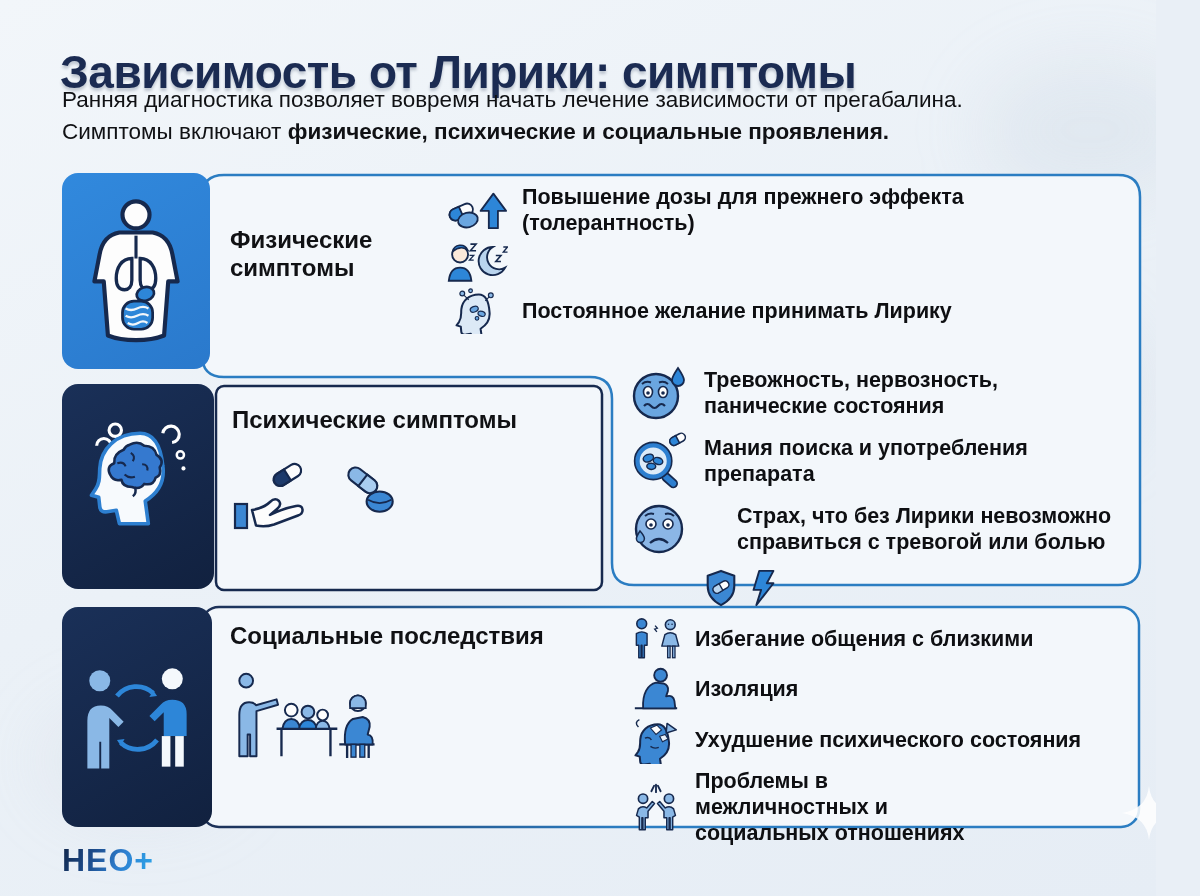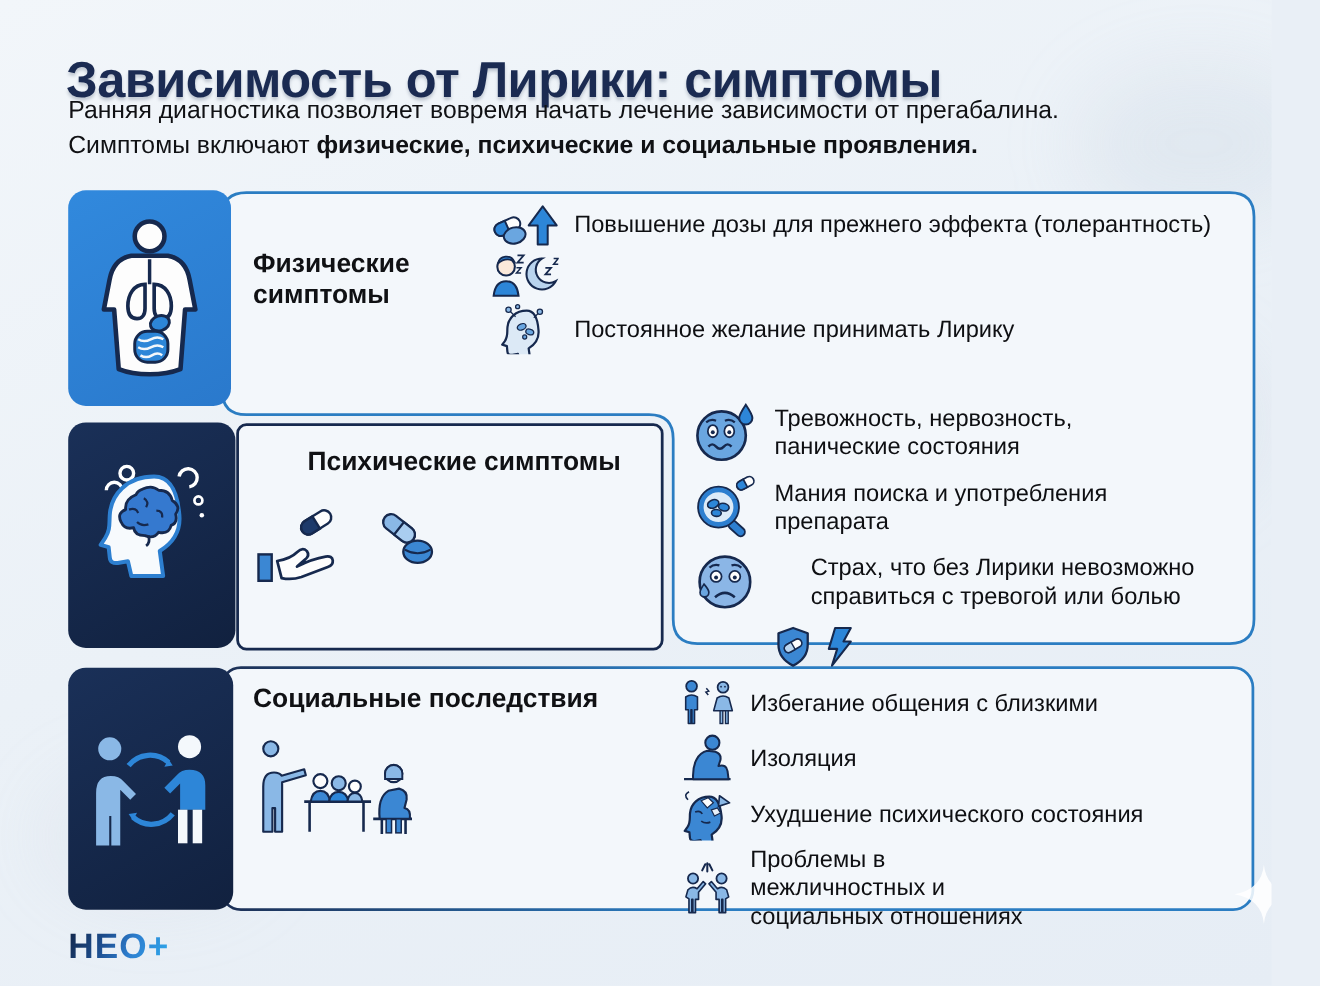--- a/index.html
+++ b/index.html
@@ -42,28 +42,28 @@
   .card-navy{background:linear-gradient(150deg,#1a3058,#11213f);}
   .card-phys{left:62px;top:173px;width:148px;height:196px;}
   .card-ment{left:62px;top:384px;width:152px;height:205px;}
   .card-soc {left:62px;top:607px;width:150px;height:220px;}
 
   
   .sec-heading{
     position:absolute;font-size:24px;font-weight:800;color:#101114;line-height:1.15;
   }
   .h-phys{left:230px;top:226px;width:215px;}
-  .h-ment{left:232px;top:406px;width:380px;text-align:center;}
+  .h-ment{left:232px;top:406px;width:380px;}
   .h-soc {left:230px;top:622px;width:420px;}
 
   
-  .items{position:absolute;display:flex;flex-direction:column;}
+  .items{position:absolute;display:flex;flex-direction:column;font-weight:bold;}
   .items-phys{left:446px;top:184px;width:690px;gap:4px;}
   .items-ment{left:628px;top:364px;width:505px;gap:9px;}
-  .items-soc {left:618px;top:616px;width:500px;gap:4px;}
+  .items-soc {left:631px;top:616px;width:500px;gap:4px;}
   .row{display:flex;align-items:center;gap:14px;}
   .ic{flex:0 0 auto;display:flex;align-items:center;justify-content:center;}
   .ic-phys{width:62px;}
   .ic-ment{width:62px;}
   .ic-soc{width:50px;}
   .txt{font-size:21.5px;line-height:1.22;color:#0e0f12;}
   .w430{max-width:432px;}
   .w330{max-width:335px;}
   .w340{max-width:345px;}
   .w400{max-width:405px;margin-left:33px;}

